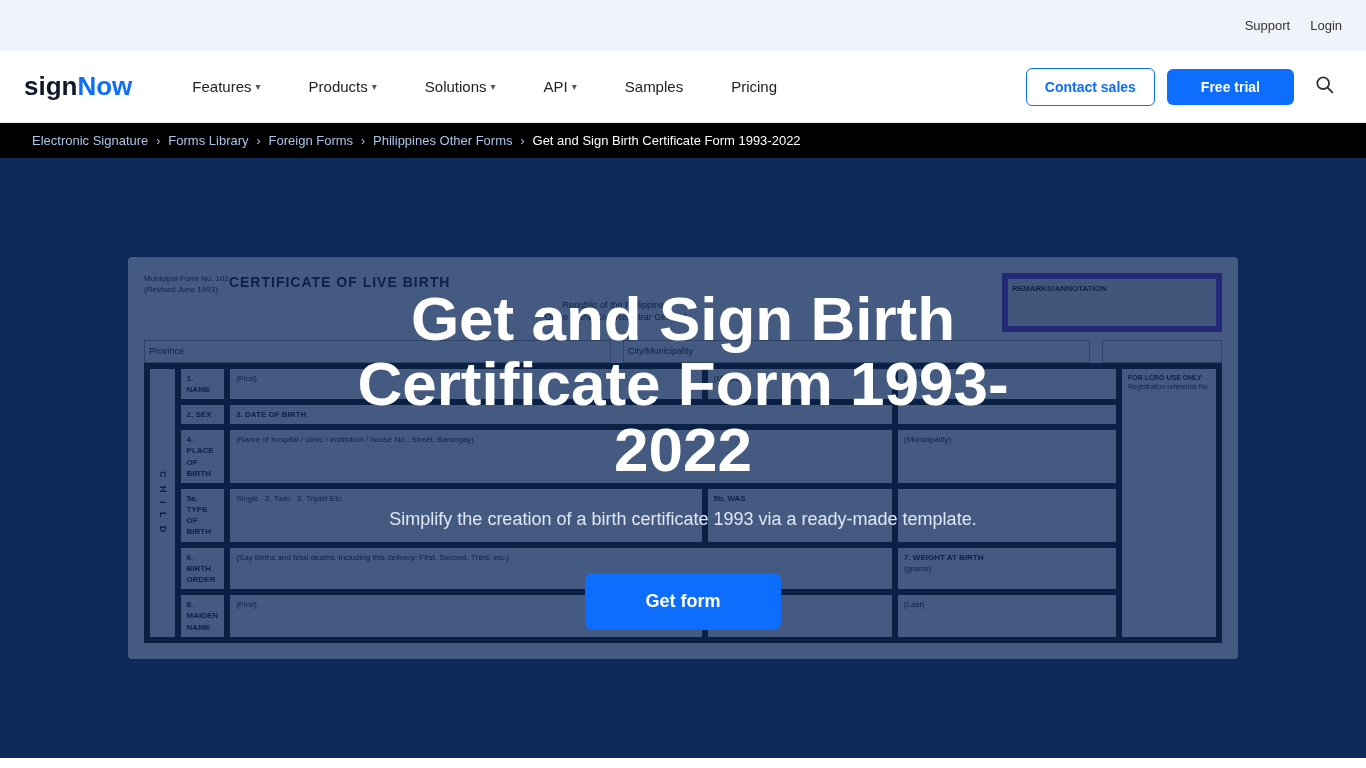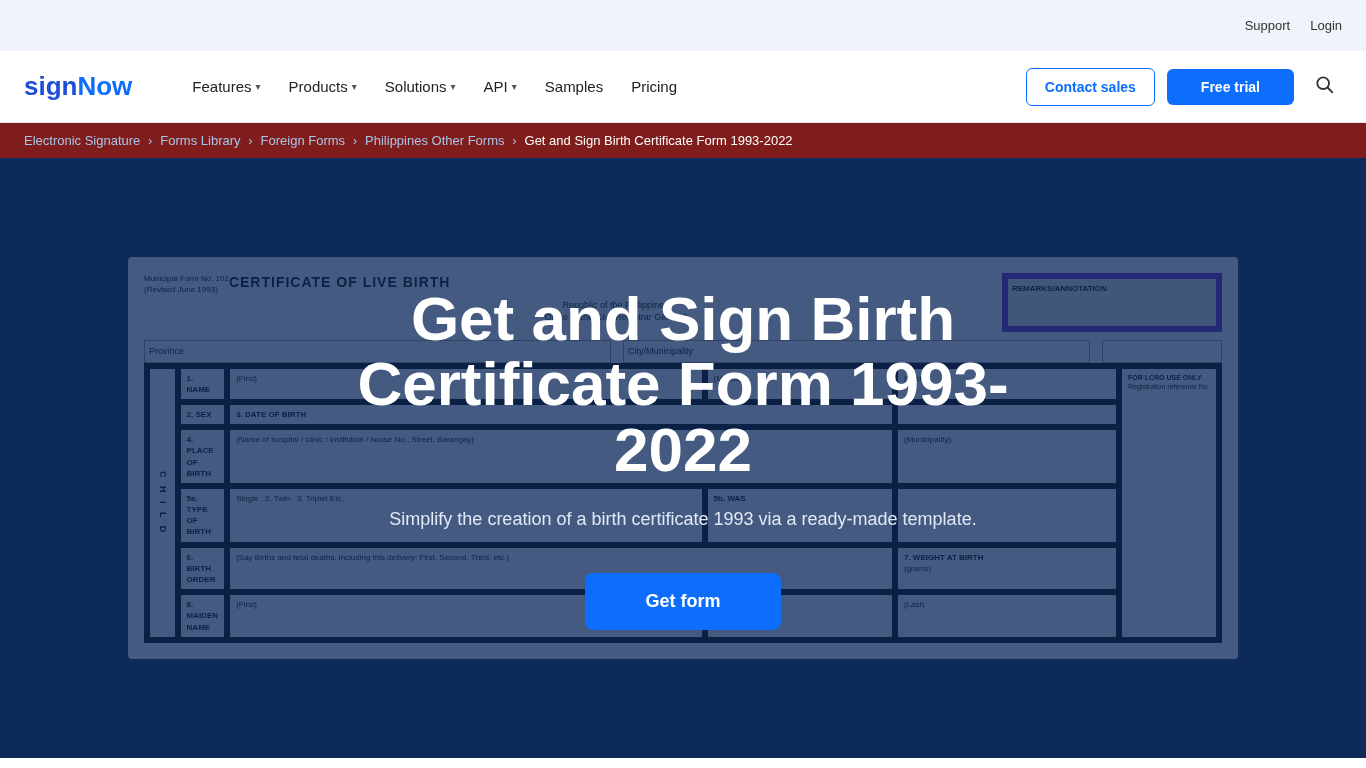--- a/index.html
+++ b/index.html
@@ -34,27 +34,27 @@
       display: flex;
       align-items: center;
       margin-right: 16px;
     }
     .logo-text {
       font-size: 26px;
       font-weight: 700;
       color: #0d6efd;
       text-decoration: none;
     }
-    .logo-text span.sign { color: #1d4ed8; }
+    .logo-text span.sign { color: #0f172a; }
     .logo-text span.now { color: #0d6efd; }
 
     .nav {
       display: flex;
       align-items: center;
-      gap: 4px;
+      gap: 24px;
       flex: 1;
     }
     .nav-item {
       display: flex;
       align-items: center;
       gap: 4px;
       padding: 8px 12px;
       font-size: 15px;
       color: #222;
       cursor: pointer;
@@ -98,22 +98,22 @@
       background: none;
       border: none;
       cursor: pointer;
       padding: 8px;
       color: #333;
       font-size: 18px;
     }
 
     
     .breadcrumb {
-      background: #7f1d1d;
-      padding: 10px 24px;
+      background: #000000;
+      padding: 10px 32px;
       display: flex;
       align-items: center;
       gap: 8px;
       font-size: 13px;
     }
     .breadcrumb a {
       color: #a8c4e8;
       text-decoration: none;
     }
     .breadcrumb .separator {

